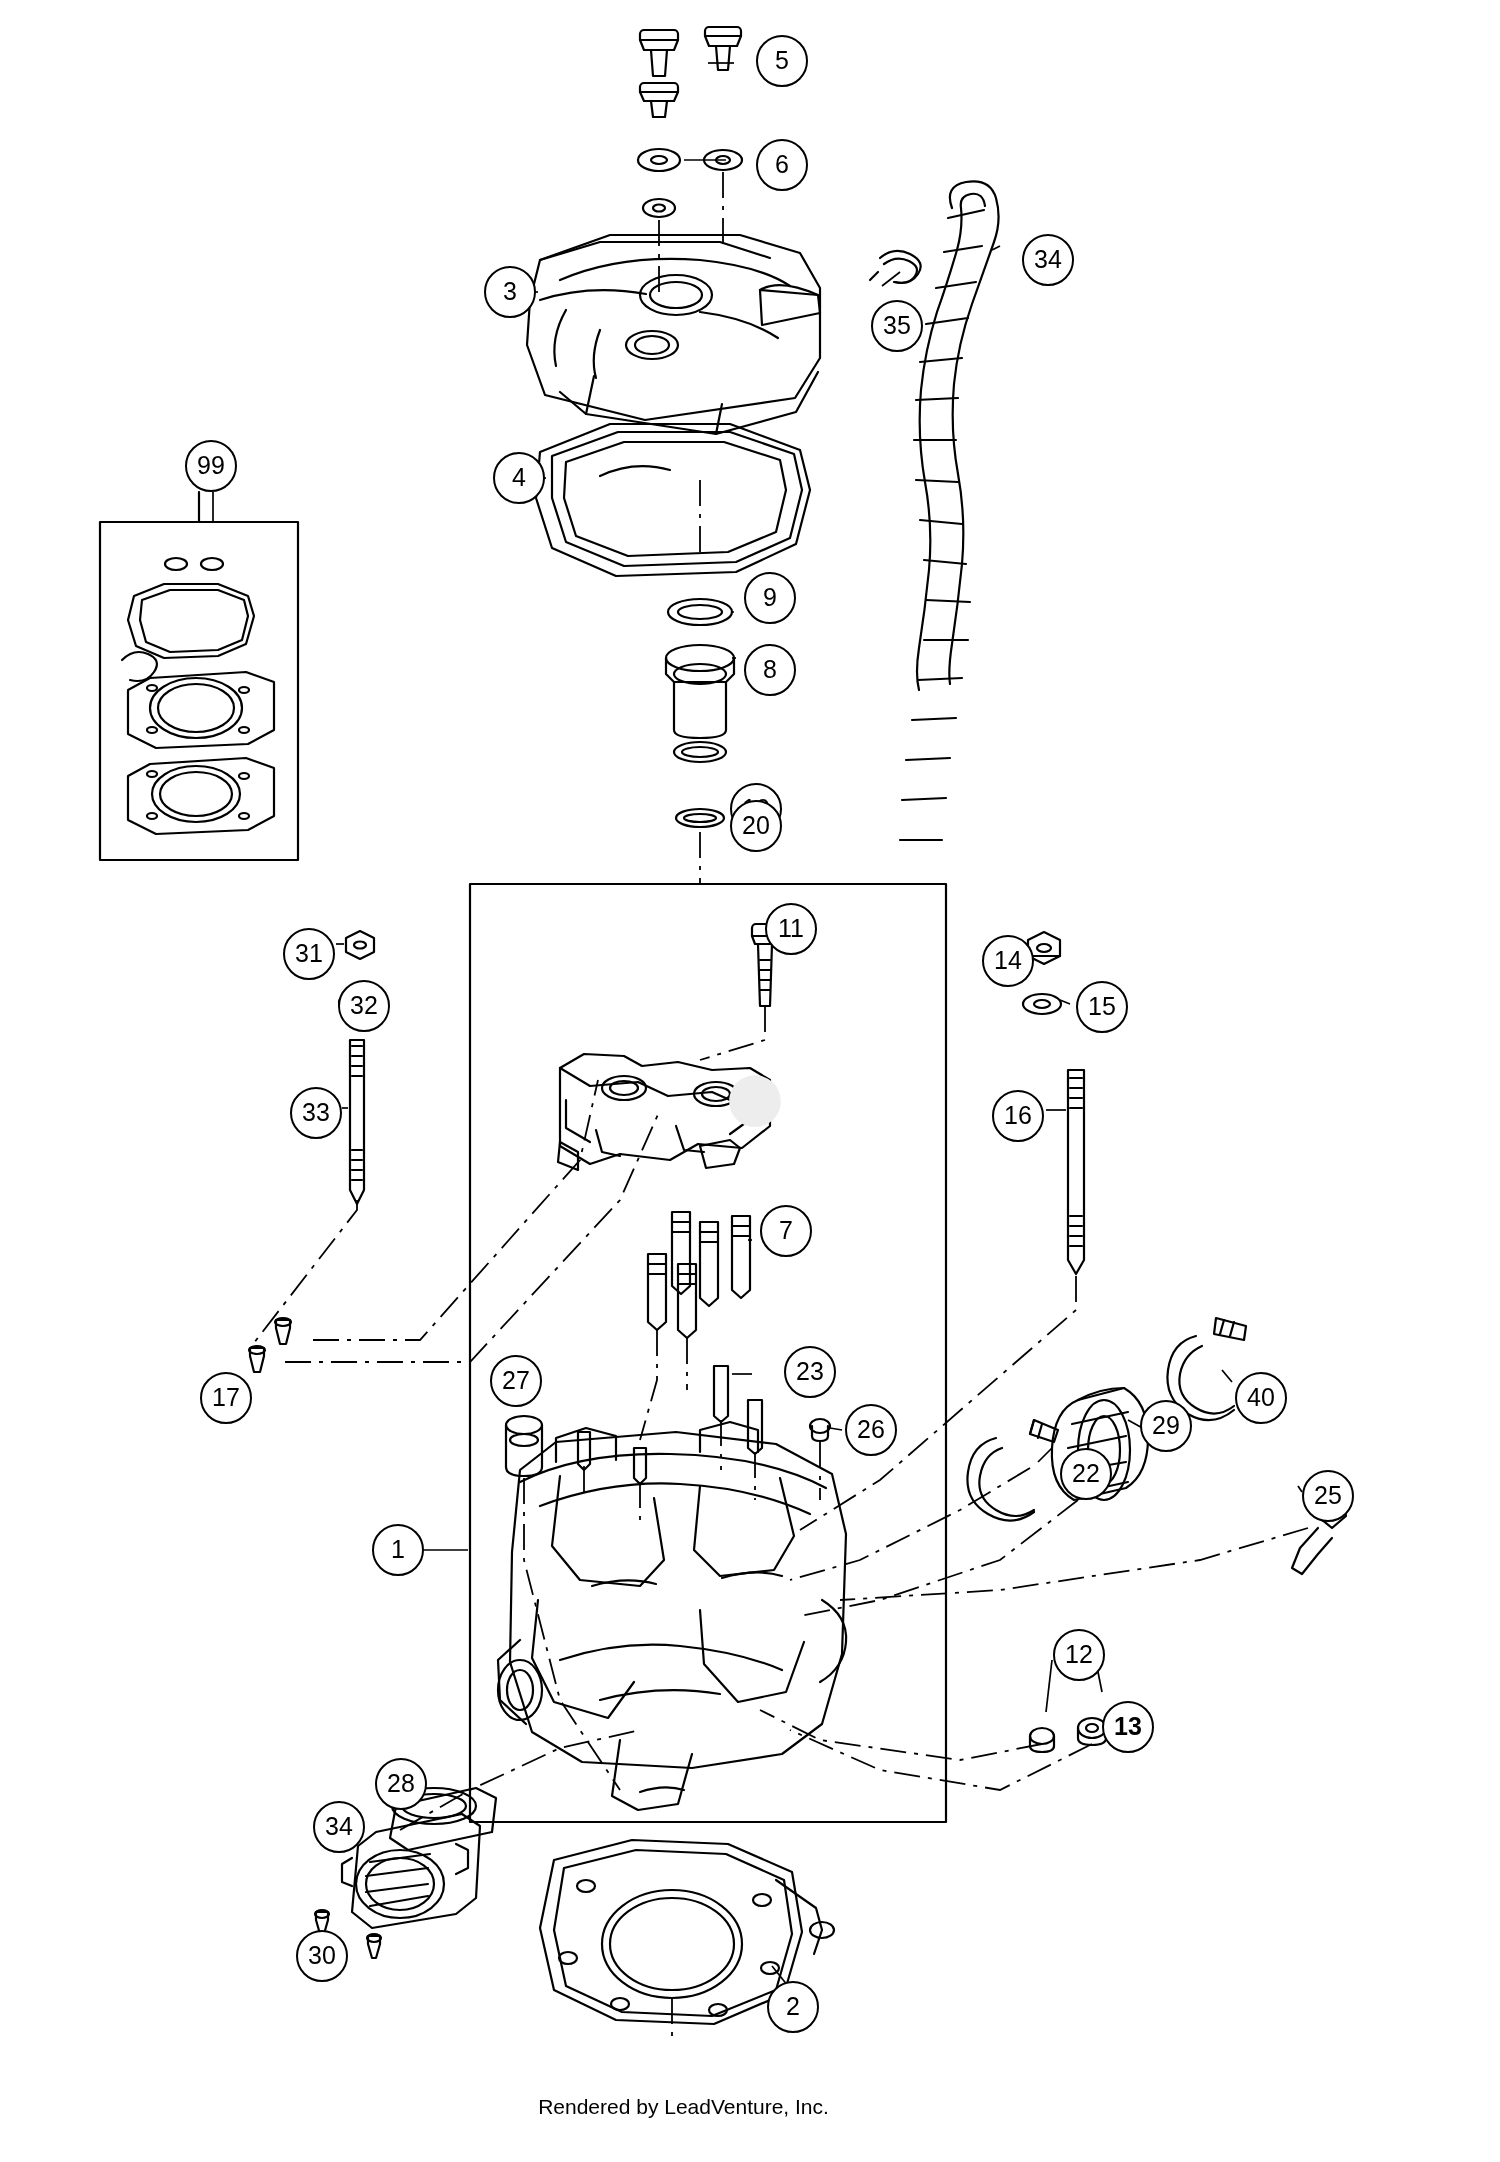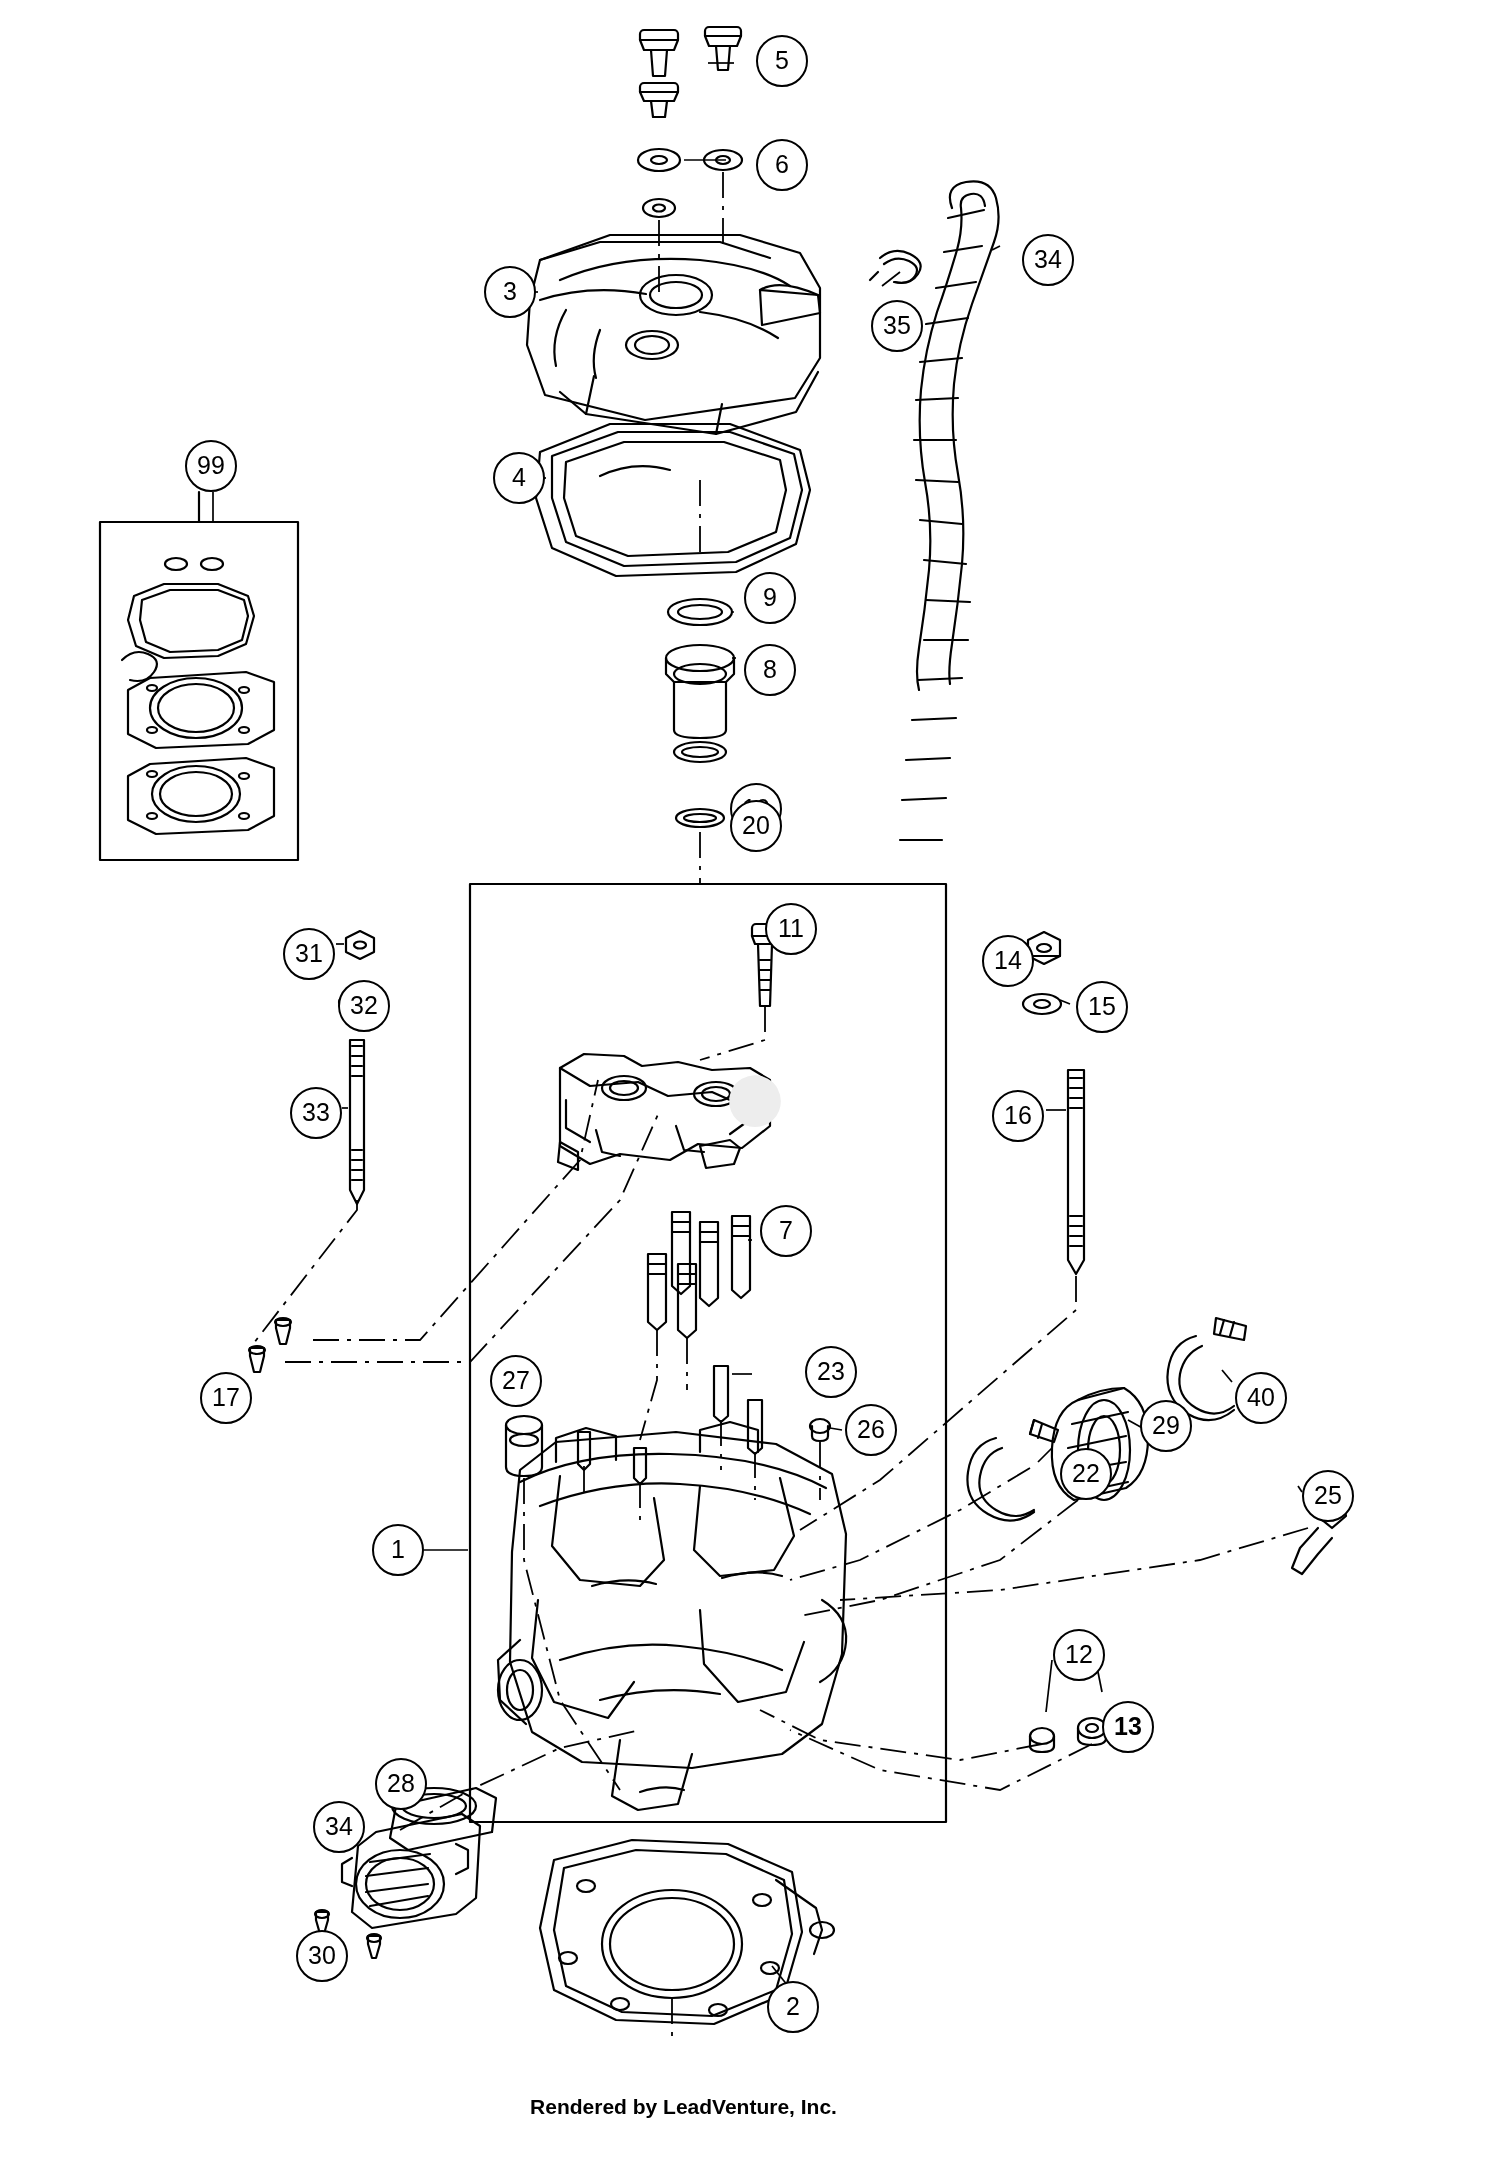--- a/index.html
+++ b/index.html
@@ -70,21 +70,20 @@
   }
   #footer {
     position: absolute;
     left: 0;
     top: 2095px;
     width: 1367px;
     text-align: center;
     font-size: 21px;
     color: #000;
     font-family: "Liberation Sans", sans-serif;
-    font-weight: bold;
   }
 </style>
 </head>
 <body>
 
 <div id="diagram-root">
 
   <div class="watermark-mark">●</div>
 
   <svg class="layer" viewBox="0 0 1500 2162">
@@ -487,21 +486,21 @@
   <div class="callout" style="left:765px;  top:903px;">11</div>
   <div class="callout" style="left:1053px; top:1629px;">12</div>
   <div class="callout" style="left:1102px; top:1701px;font-weight:bold;">13</div>
   <div class="callout" style="left:982px;  top:935px;">14</div>
   <div class="callout" style="left:1076px; top:981px;">15</div>
   <div class="callout" style="left:992px;  top:1090px;">16</div>
   <div class="callout" style="left:200px;  top:1372px;">17</div>
   <div class="callout" style="left:730px;  top:800px;">20</div>
   <div class="callout" style="left:1140px; top:1400px;">29</div>
   <div class="callout" style="left:1060px; top:1448px;">22</div>
-  <div class="callout" style="left:805px;  top:1346px;">23</div>
+  <div class="callout" style="left:784px;  top:1346px;">23</div>
   <div class="callout" style="left:1302px; top:1470px;">25</div>
   <div class="callout" style="left:845px;  top:1404px;">26</div>
   <div class="callout" style="left:490px;  top:1355px;">27</div>
   <div class="callout" style="left:375px;  top:1758px;">28</div>
   <div class="callout" style="left:313px;  top:1801px;">34</div>
   <div class="callout" style="left:296px;  top:1930px;">30</div>
   <div class="callout" style="left:283px;  top:928px;">31</div>
   <div class="callout" style="left:338px;  top:980px;">32</div>
   <div class="callout" style="left:290px;  top:1087px;">33</div>
   <div class="callout" style="left:1022px; top:234px;">34</div>

